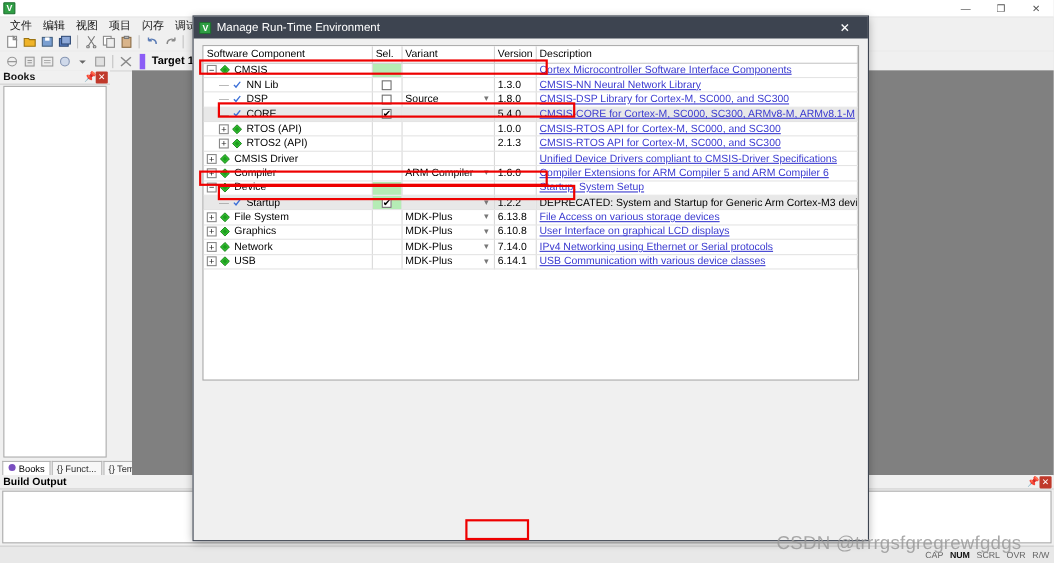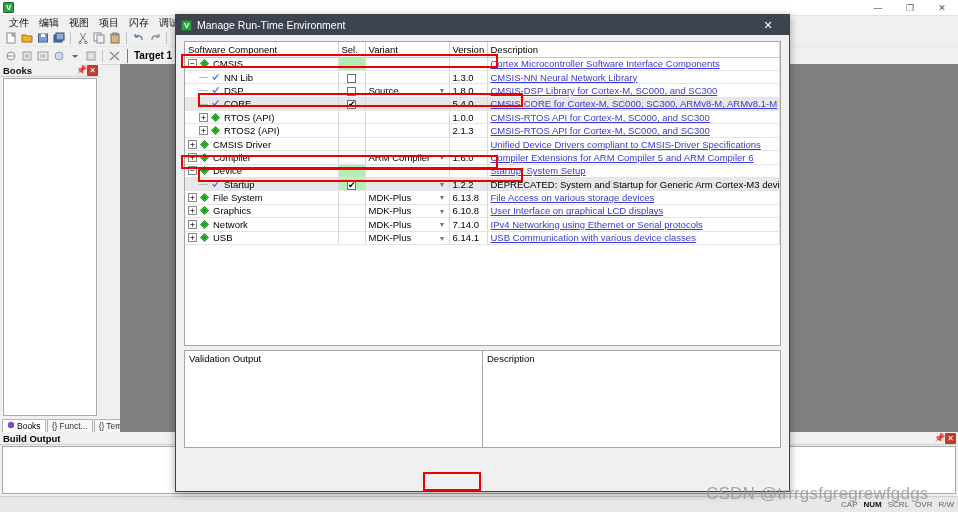--- a/index.html
+++ b/index.html
@@ -40,21 +40,21 @@
   .menuitem { font-size:10px; padding:0 5px; color:#111; white-space:nowrap;
               font-family:"DejaVu Sans", sans-serif;text-align:center; }
 
   .toolbar { height:17px; display:flex; align-items:center; gap:1px;
              padding-left:3px; background:#f0f0f0; border-bottom:1px solid #e8e8e8; }
   .toolbar2 { height:18px; display:flex; align-items:center; gap:1px;
               padding-left:3px; background:#f0f0f0; border-bottom:1px solid #d4d4d4; }
   .tbtn { width:15px; height:15px; display:inline-flex; align-items:center; justify-content:center; }
   .tsep { width:1px; height:12px; background:#c4c4c4; margin:0 3px; }
   .target-box { font-size:10px; font-weight:bold; padding:0 6px; margin-left:4px;
-                border-left:1px solid #8b5cf6; height:14px; line-height:14px; }
+                border-left:5px solid #8b5cf6; height:14px; line-height:14px; }
 
   
   .books-panel { position:absolute; left:0; top:64px; width:100px; bottom:80px;
                  background:#f0f0f0; }
   .panel-head { height:13px; background:#f0f0f0; display:flex; align-items:center;
                 border-bottom:1px solid #cfcfcf; padding-left:3px; font-size:9.5px; }
   .panel-head .ttl { flex:1; font-weight:bold; color:#111; font-size:9.5px;}
   .pin-ico { width:10px; height:11px; display:inline-flex; align-items:center; justify-content:center;
              font-size:9px; color:#444; }
   .close-ico { width:11px; height:11px; background:#c0392b; color:#fff; font-size:8px;
@@ -627,28 +627,20 @@
               </td>
               <td class="sel-cell"></td>
               <td class="var-cell"><span class="lbl">MDK-Plus</span><span class="combo-arrow">▼</span></td>
               <td><span class="lbl">6.14.1</span></td>
               <td><span class="desc-link">USB Communication with various device classes</span></td>
             </tr>
           </tbody>
       </table>
     </div>
 
-    <div class="panes">
-      <div class="pane">
-        <div class="pane-lbl">Validation Output</div>
-      </div>
-      <div class="pane">
-        <div class="pane-lbl">Description</div>
-      </div>
-    </div>
 
   </div>
 
   <div class="redbox" style="left:5px;   top:39px;  width:317px; height:14px;"></div>
   <div class="redbox" style="left:22px;  top:78px;  width:325px; height:14px;"></div>
   <div class="redbox" style="left:5px;   top:140px; width:317px; height:14px;"></div>
   <div class="redbox" style="left:22px;  top:153px; width:325px; height:14px;"></div>
   <div class="redbox" style="left:247px; top:457px; width:58px;  height:19px;"></div>
 </div>
 

